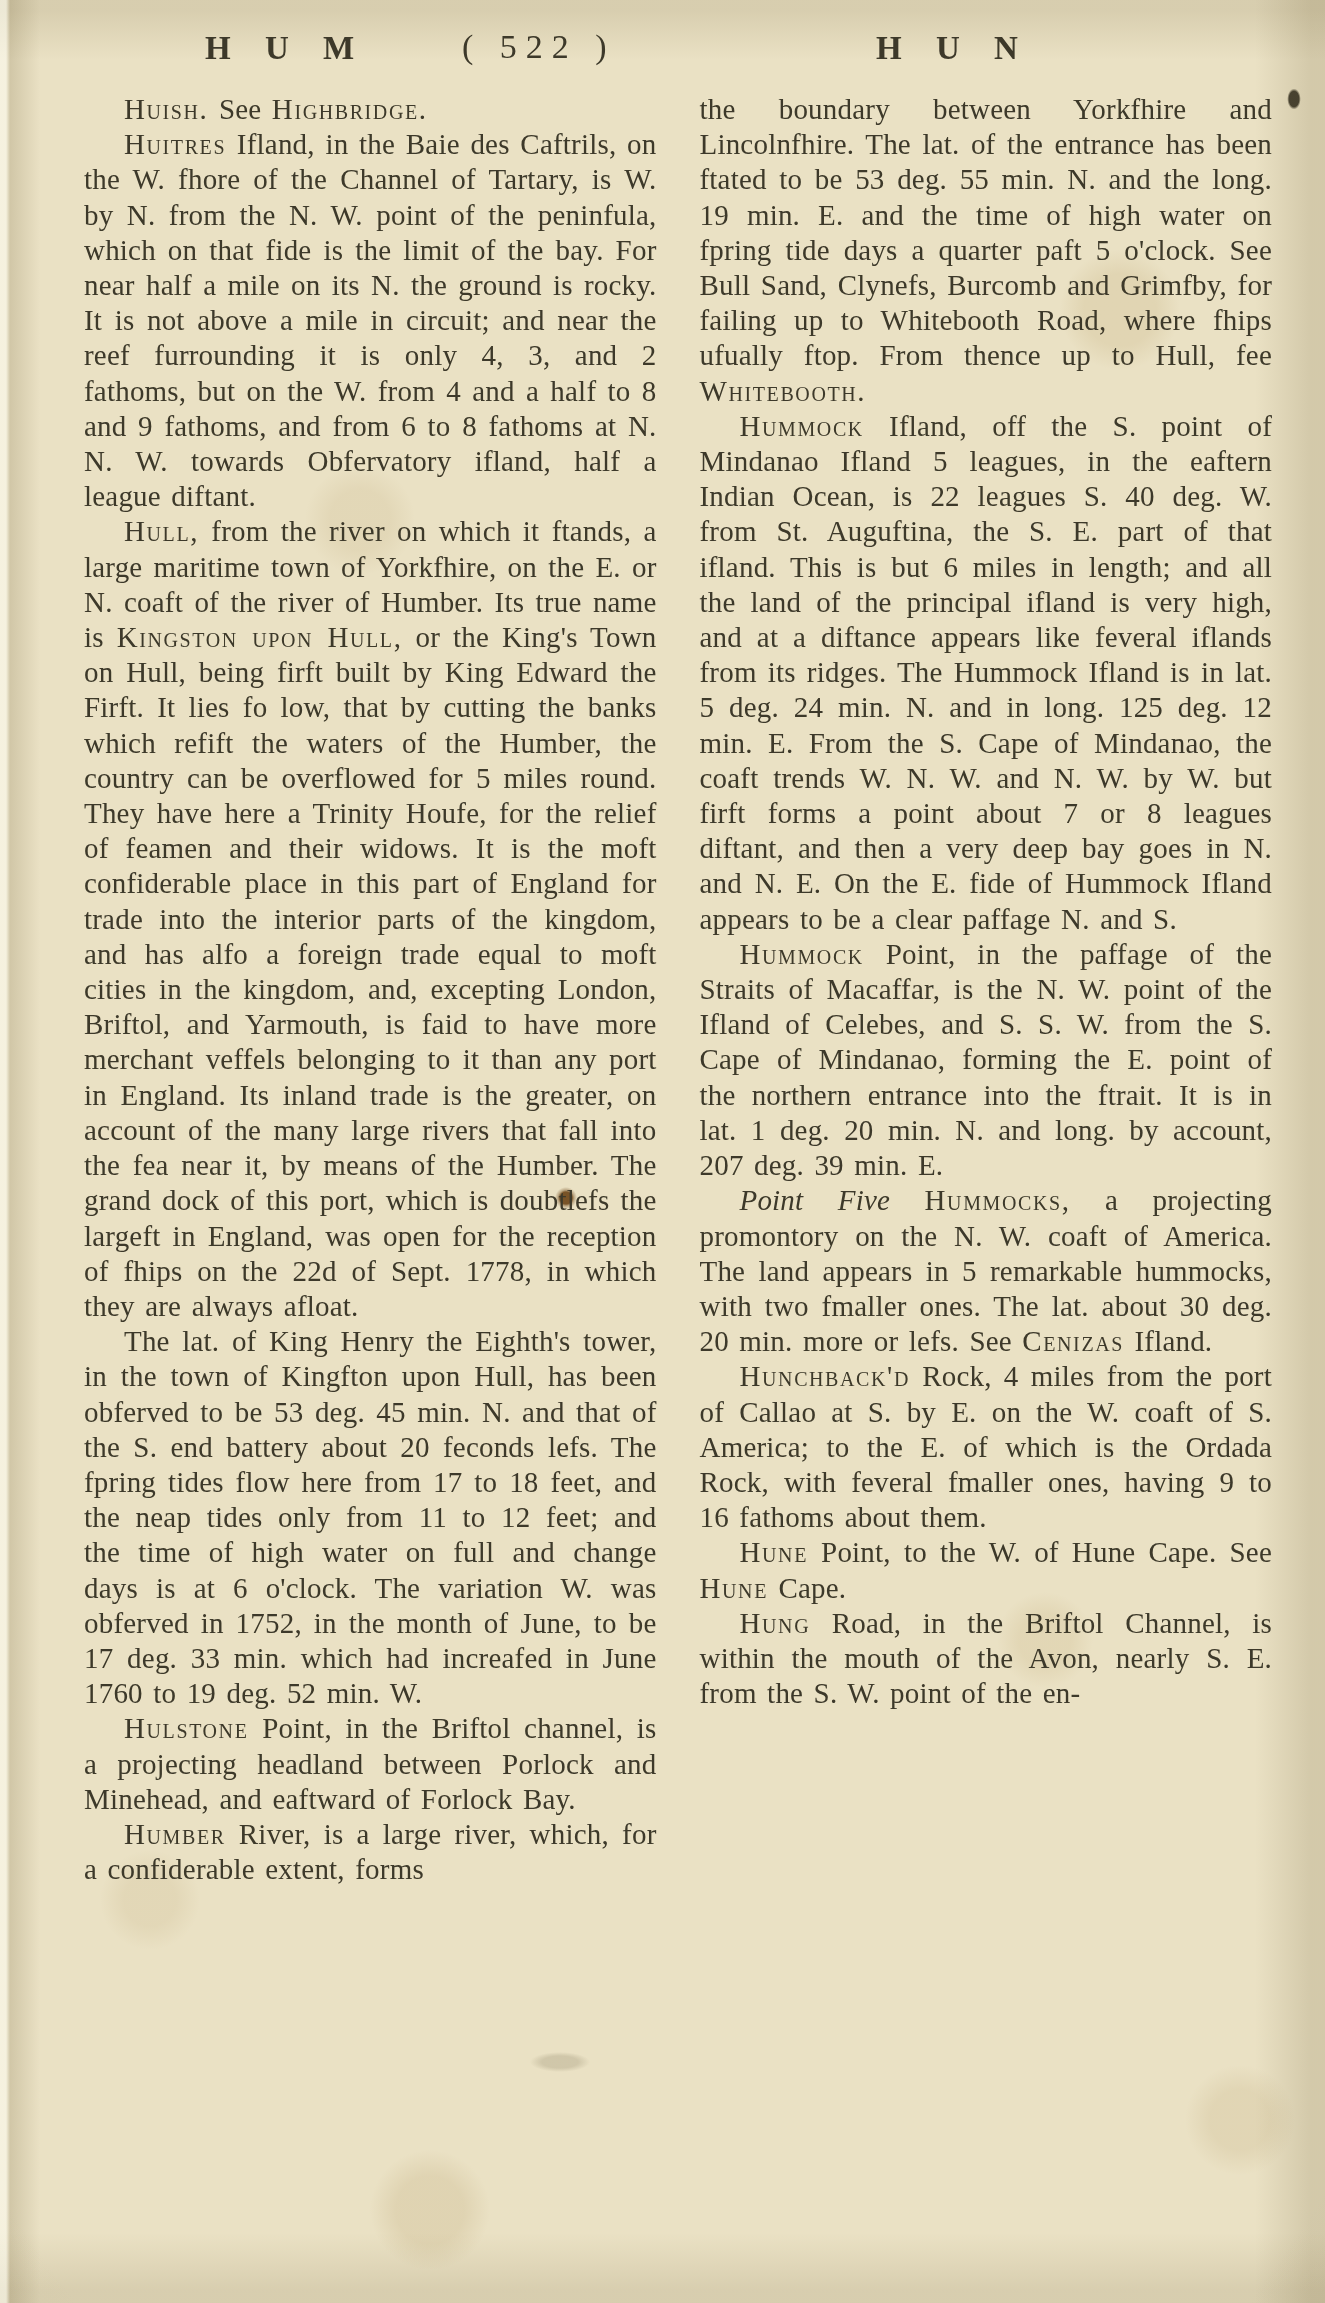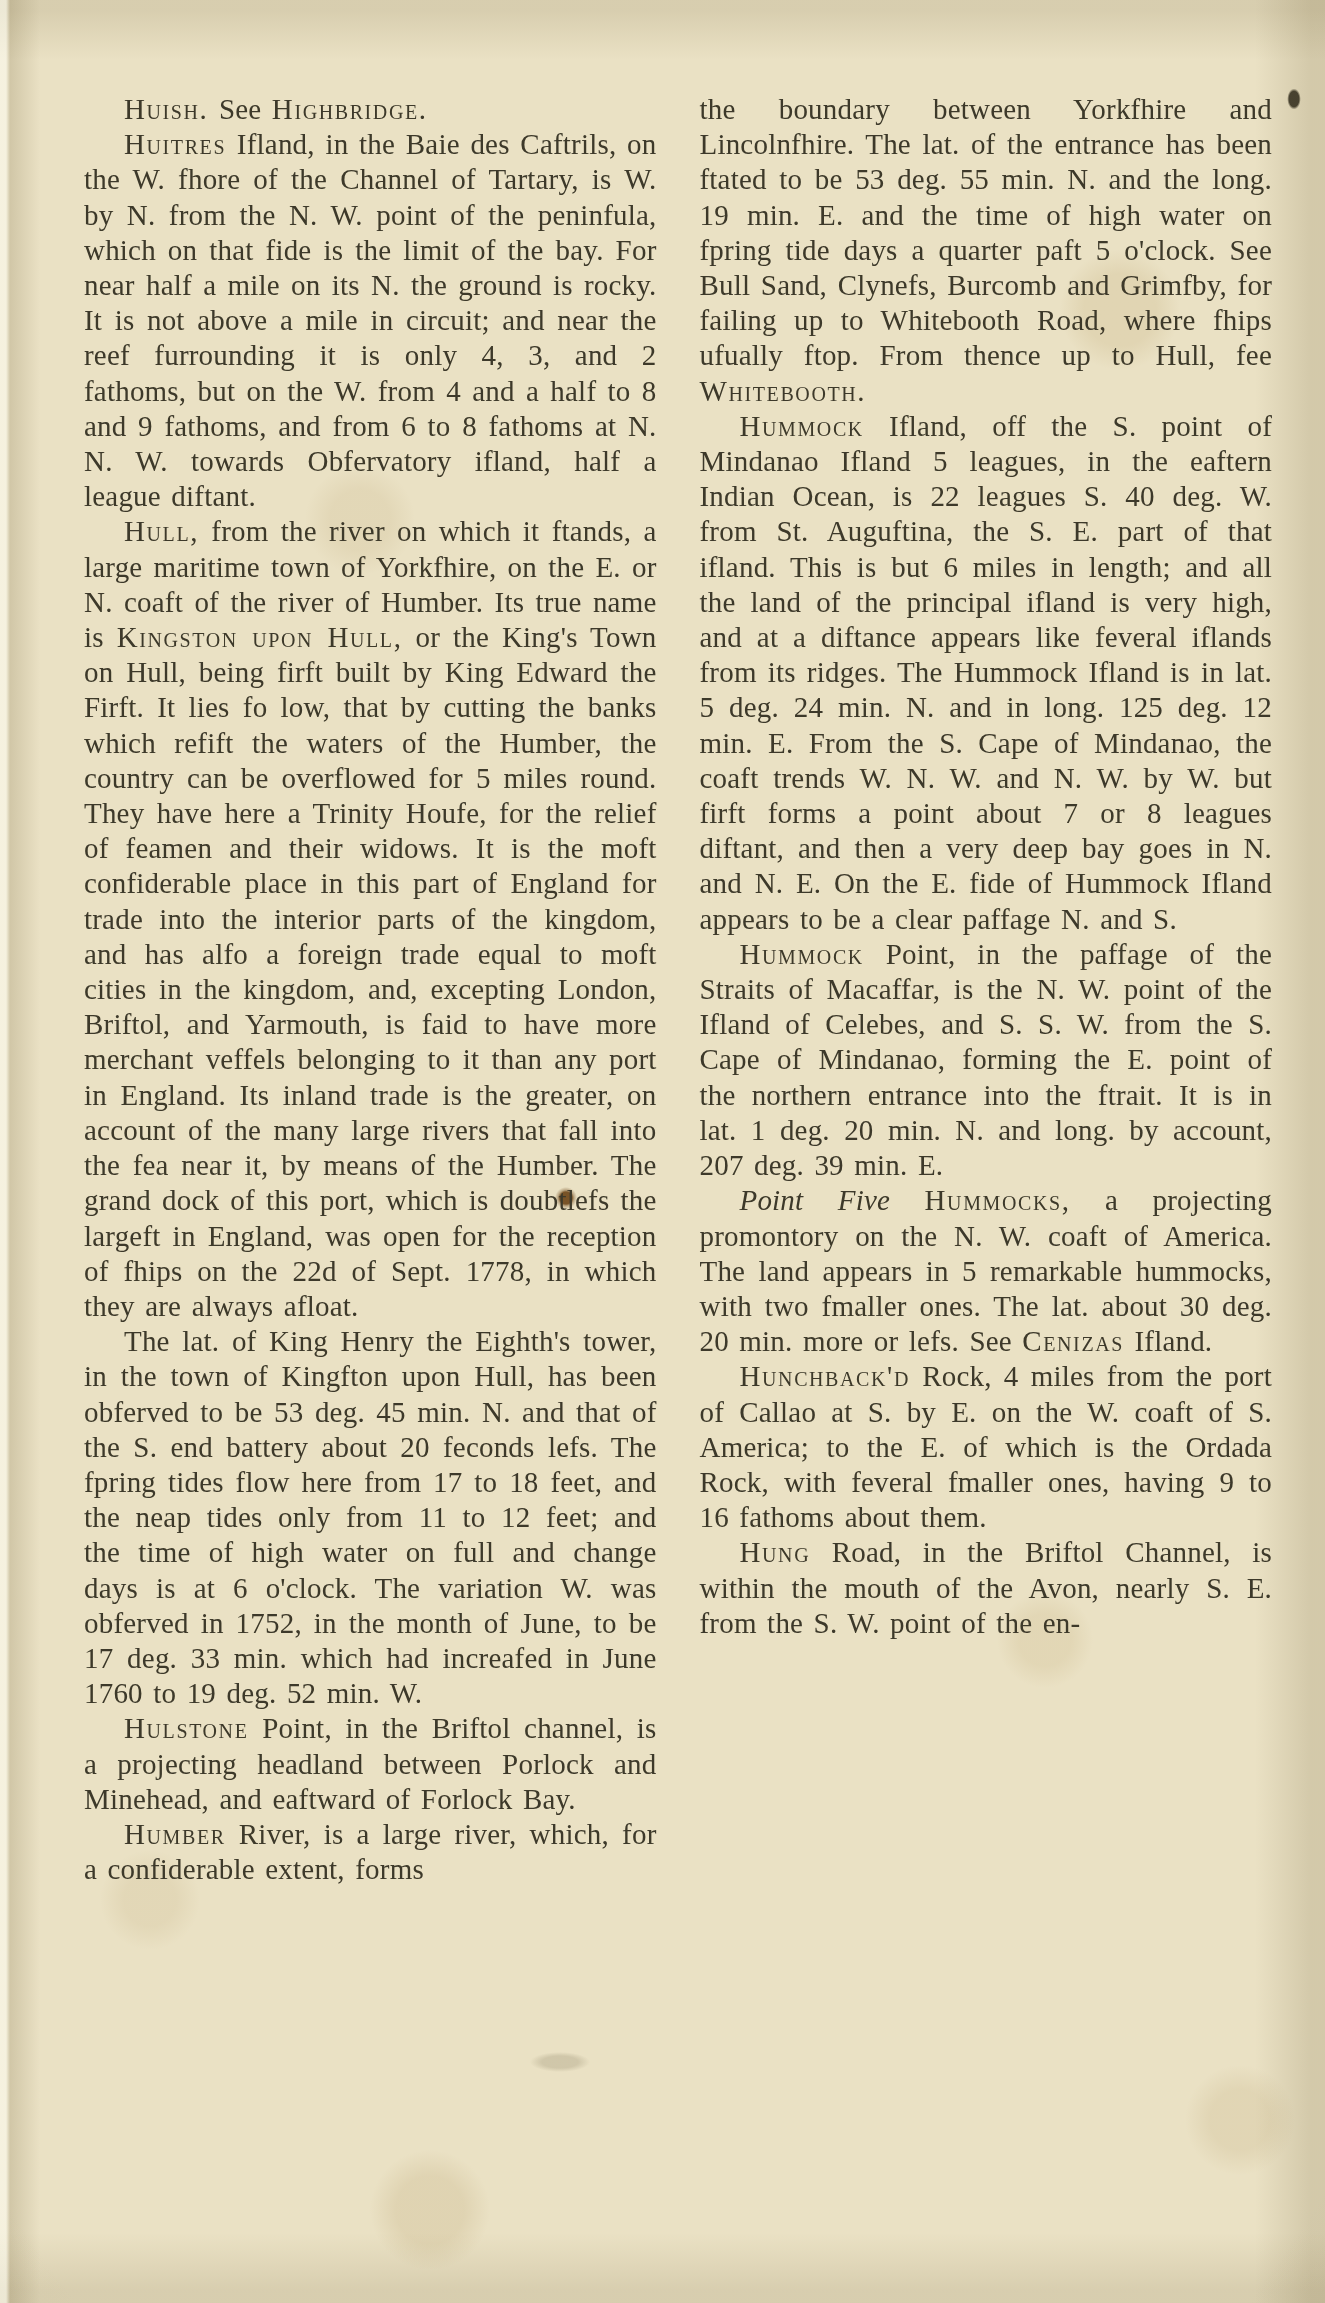--- a/index.html
+++ b/index.html
@@ -68,33 +68,39 @@
     margin:2px 0 0 0;
     font-size:29px;line-height:35px;
     text-align:right;
     padding-right:48px;
   }
 </style>
 </head>
 <body>
 
 <div class="page">
+  <div class="header">
+    <span class="h-left">H U M</span>
+    <span class="h-center">( 522 )</span>
+    <span class="h-right">H U N</span>
+  </div>
 
   <div class="columns">
     <div class="col">
         <p class="entry"><span class="sc">Huish.</span><span> See </span><span class="sc">Highbridge.</span></p>
         <p class="entry"><span class="sc">Huitres</span><span> Ifland, in the Baie des Caftrils, on the W. fhore of the Channel of Tartary, is W. by N. from the N. W. point of the peninfula, which on that fide is the limit of the bay. For near half a mile on its N. the ground is rocky. It is not above a mile in circuit; and near the reef furrounding it is only 4, 3, and 2 fathoms, but on the W. from 4 and a half to 8 and 9 fathoms, and from 6 to 8 fathoms at N. N. W. towards Obfervatory ifland, half a league diftant.</span></p>
         <p class="entry"><span class="sc">Hull,</span><span> from the river on which it ftands, a large maritime town of Yorkfhire, on the E. or N. coaft of the river of Humber. Its true name is </span><span class="sc">Kingston upon Hull,</span><span> or the King's Town on Hull, being firft built by King Edward the Firft. It lies fo low, that by cutting the banks which refift the waters of the Humber, the country can be overflowed for 5 miles round. They have here a Trinity Houfe, for the relief of feamen and their widows. It is the moft confiderable place in this part of England for trade into the interior parts of the kingdom, and has alfo a foreign trade equal to moft cities in the kingdom, and, excepting London, Briftol, and Yarmouth, is faid to have more merchant veffels belonging to it than any port in England. Its inland trade is the greater, on account of the many large rivers that fall into the fea near it, by means of the Humber. The grand dock of this port, which is doubtlefs the largeft in England, was open for the reception of fhips on the 22d of Sept. 1778, in which they are always afloat.</span></p>
         <p class="entry"><span>The lat. of King Henry the Eighth's tower, in the town of Kingfton upon Hull, has been obferved to be 53 deg. 45 min. N. and that of the S. end battery about 20 feconds lefs. The fpring tides flow here from 17 to 18 feet, and the neap tides only from 11 to 12 feet; and the time of high water on full and change days is at 6 o'clock. The variation W. was obferved in 1752, in the month of June, to be 17 deg. 33 min. which had increafed in June 1760 to 19 deg. 52 min. W.</span></p>
         <p class="entry"><span class="sc">Hulstone</span><span> Point, in the Briftol channel, is a projecting headland between Porlock and Minehead, and eaftward of Forlock Bay.</span></p>
         <p class="entry"><span class="sc">Humber</span><span> River, is a large river, which, for a confiderable extent, forms</span></p>
       </div>
     <div class="col">
 
     <p class="entry noindent"><span>the boundary between Yorkfhire and Lincolnfhire. The lat. of the entrance has been ftated to be 53 deg. 55 min. N. and the long. 19 min. E. and the time of high water on fpring tide days a quarter paft 5 o'clock. See Bull Sand, Clynefs, Burcomb and Grimfby, for failing up to Whitebooth Road, where fhips ufually ftop. From thence up to Hull, fee </span><span class="sc">Whitebooth.</span></p>
         <p class="entry"><span class="sc">Hummock</span><span> Ifland, off the S. point of Mindanao Ifland 5 leagues, in the eaftern Indian Ocean, is 22 leagues S. 40 deg. W. from St. Auguftina, the S. E. part of that ifland. This is but 6 miles in length; and all the land of the principal ifland is very high, and at a diftance appears like feveral iflands from its ridges. The Hummock Ifland is in lat. 5 deg. 24 min. N. and in long. 125 deg. 12 min. E. From the S. Cape of Mindanao, the coaft trends W. N. W. and N. W. by W. but firft forms a point about 7 or 8 leagues diftant, and then a very deep bay goes in N. and N. E. On the E. fide of Hummock Ifland appears to be a clear paffage N. and S.</span></p>
         <p class="entry"><span class="sc">Hummock</span><span> Point, in the paffage of the Straits of Macaffar, is the N. W. point of the Ifland of Celebes, and S. S. W. from the S. Cape of Mindanao, forming the E. point of the northern entrance into the ftrait. It is in lat. 1 deg. 20 min. N. and long. by account, 207 deg. 39 min. E.</span></p>
         <p class="entry"><span class="it">Point Five</span><span> </span><span class="sc">Hummocks,</span><span> a projecting promontory on the N. W. coaft of America. The land appears in 5 remarkable hummocks, with two fmaller ones. The lat. about 30 deg. 20 min. more or lefs. See </span><span class="sc">Cenizas</span><span> Ifland.</span></p>
         <p class="entry"><span class="sc">Hunchback'd</span><span> Rock, 4 miles from the port of Callao at S. by E. on the W. coaft of S. America; to the E. of which is the Ordada Rock, with feveral fmaller ones, having 9 to 16 fathoms about them.</span></p>
+        <p class="entry"><span class="sc">Hune</span><span> Point, to the W. of Hune Cape. See </span><span class="sc">Hune</span><span> Cape.</span></p>
         <p class="entry"><span class="sc">Hung</span><span> Road, in the Briftol Channel, is within the mouth of the Avon, nearly S. E. from the S. W. point of the en-</span></p>
       </div>
   </div>
 </div>
 
 </body></html>

